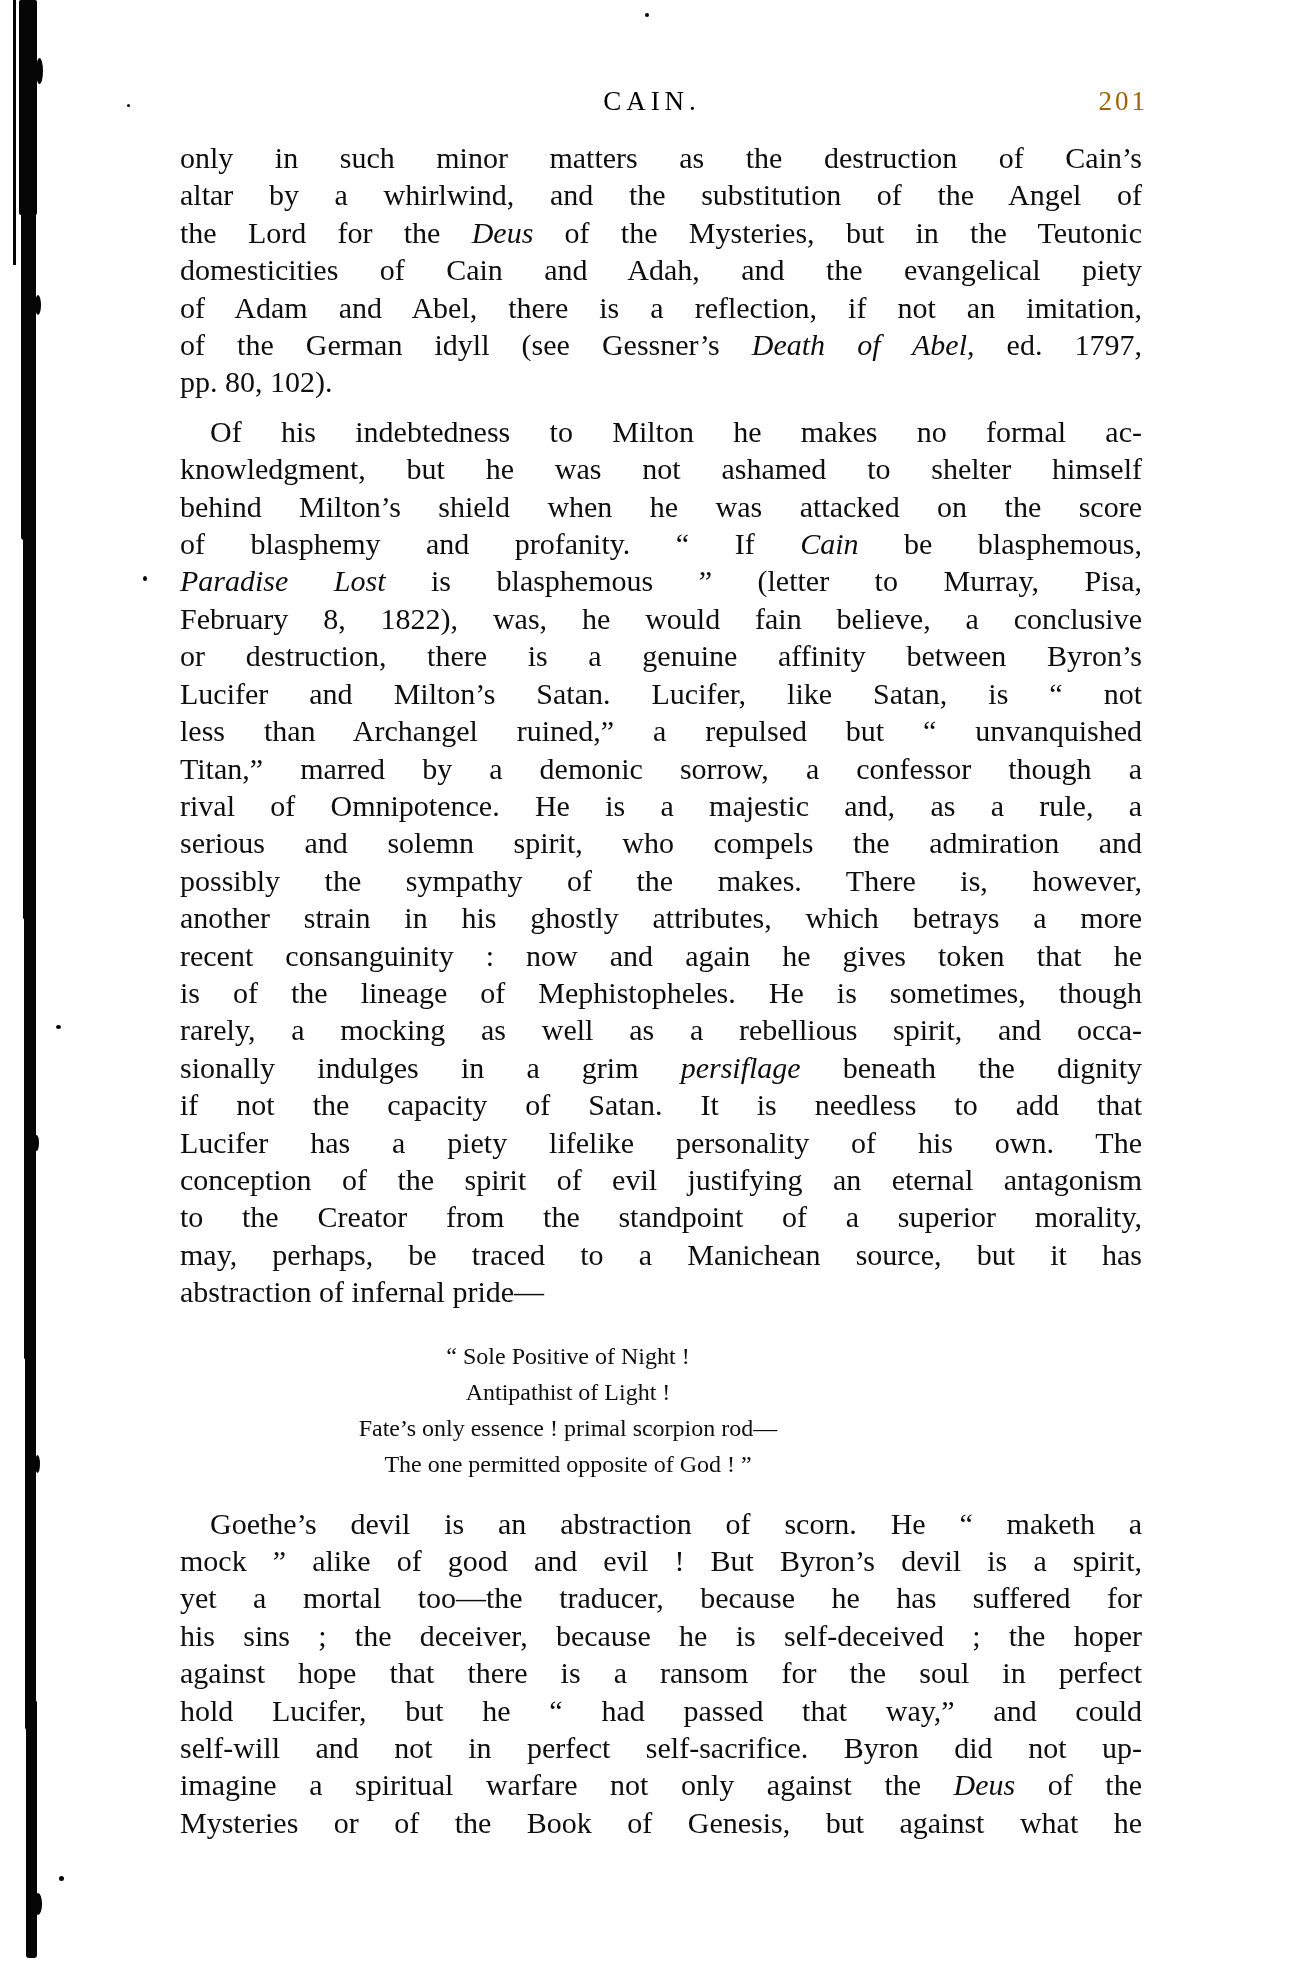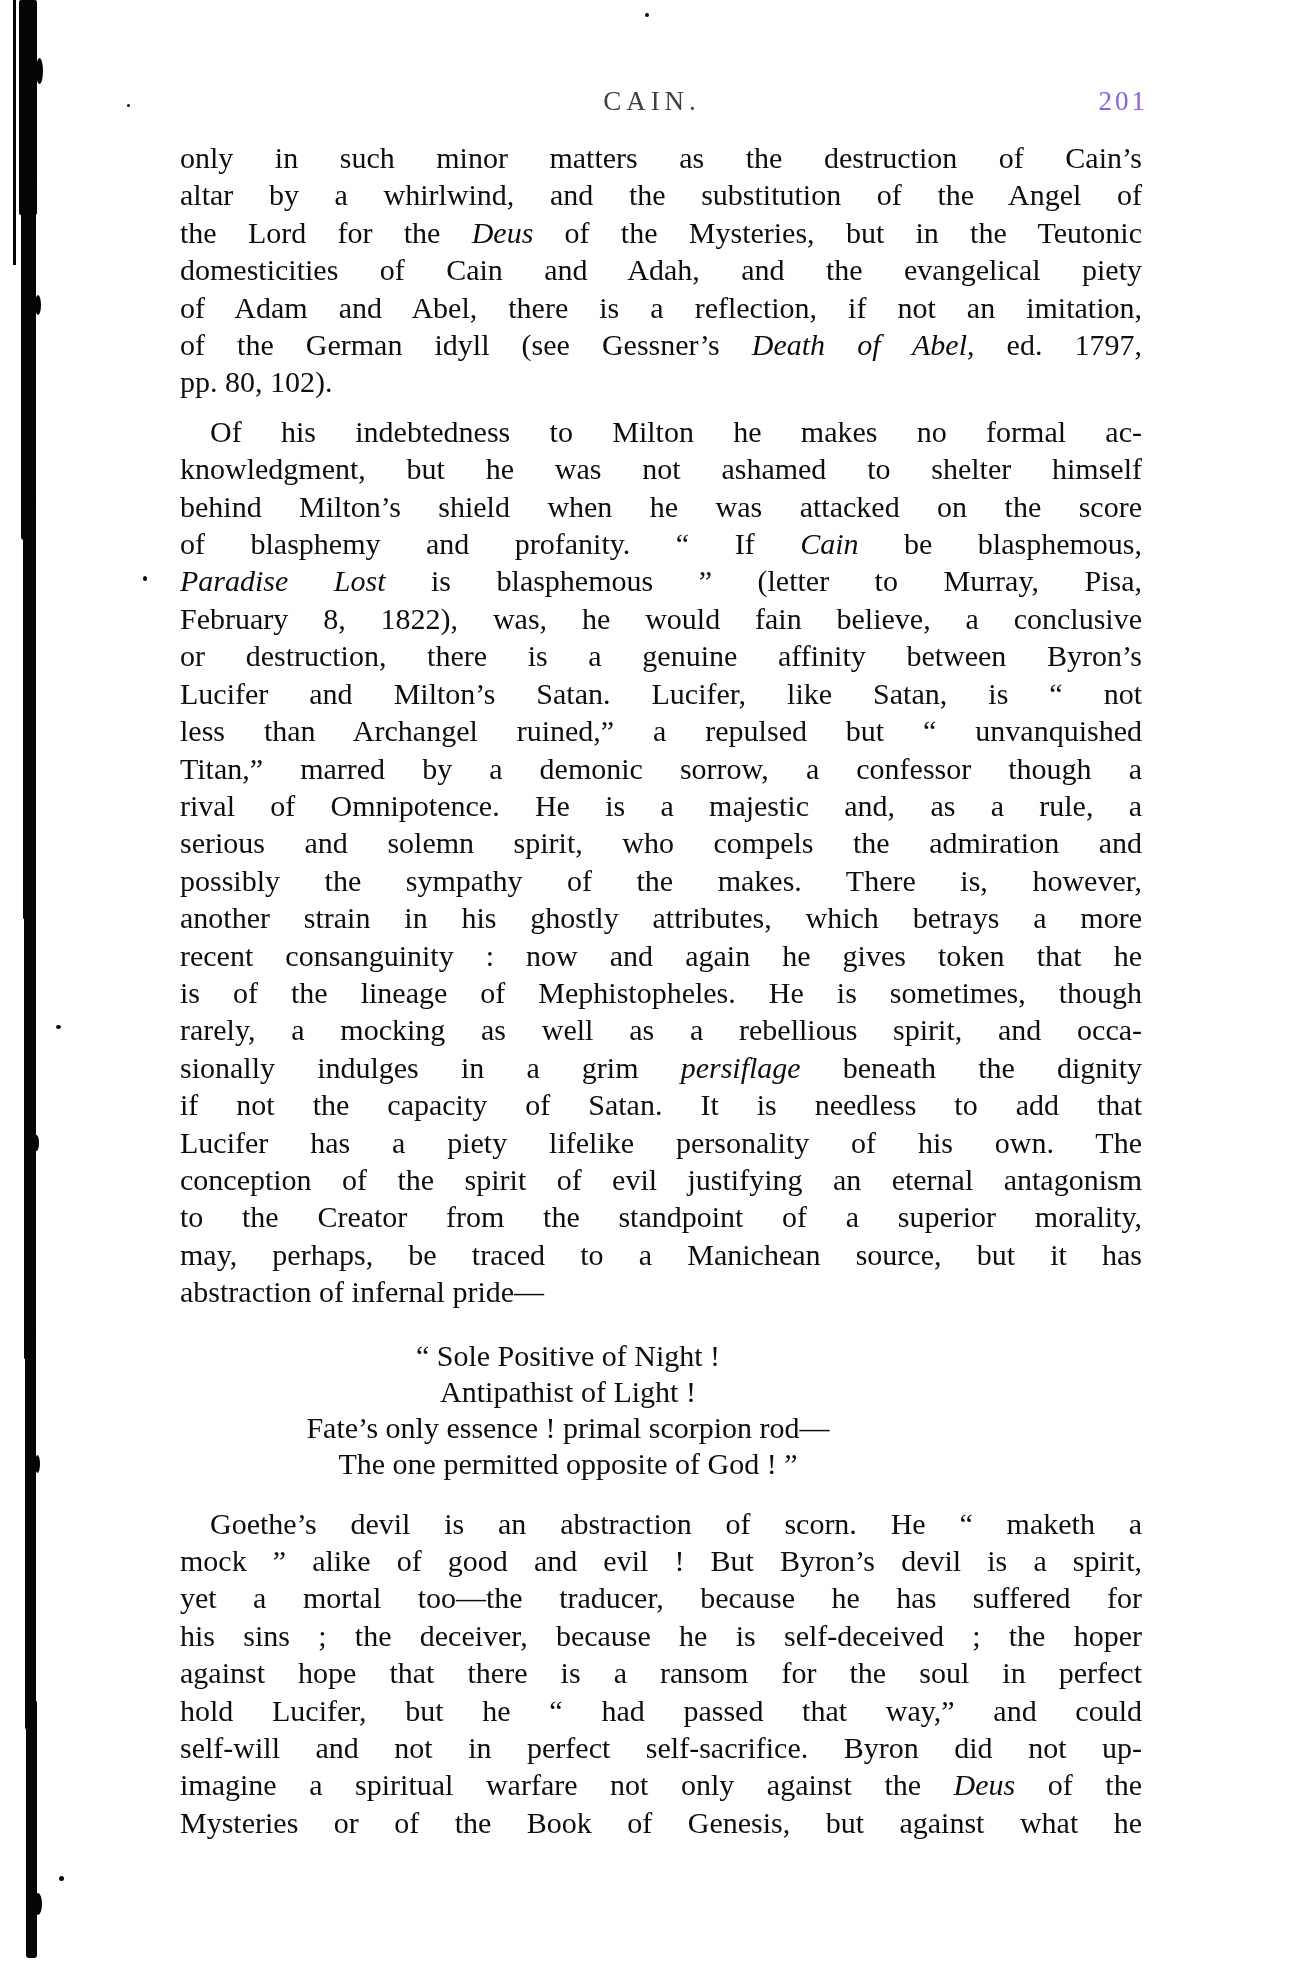--- a/index.html
+++ b/index.html
@@ -8,41 +8,41 @@
     background: #ffffff;
     position: relative;
     overflow: hidden;
     font-family: "Liberation Serif", "DejaVu Serif", serif;
     color: #0e0e0e;
   }
   
   .running-head {
     position: absolute; left: 0; top: 86px; width: 100%;
     text-align: center; font-size: 27px; letter-spacing: 5px;
-    color: #404040;
+    color: #000000;
   }
   .folio {
     position: absolute; top: 86px; right: 156px;
-    font-size: 27px; letter-spacing: 3px; color: #8b5cf6;
+    font-size: 27px; letter-spacing: 3px; color: #a16207;
   }
   
   .column {
     position: absolute; left: 168px; top: 127px; width: 986px;
   }
   .block { margin: 12px; }
   .line {
     font-size: 30px; line-height: 37.4px;
     text-align: justify; text-align-last: justify;
     white-space: normal;
   }
   .line.indent { text-indent: 30px; }
   .line.endline { text-align-last: left; }
   .verse { margin: 27px 186px 23px 0; }
   .verse .line {
-    font-size: 30px; line-height: 36px;
+    font-size: 24px; line-height: 36px;
     text-align: center; text-align-last: center;
   }
   i { }
   
   .artifact { position: absolute; background: #050505; }
   .streak-1 { left: 19px; top: 0; width: 18px; height: 215px; border-radius: 2px; }
   .streak-2 { left: 21px; top: 180px; width: 15px; height: 360px; border-radius: 3px; }
   .streak-3 { left: 23px; top: 500px; width: 13px; height: 420px; border-radius: 3px; }
   .streak-4 { left: 24px; top: 880px; width: 12px; height: 480px; border-radius: 3px; }
   .streak-5 { left: 25px; top: 1330px; width: 11px; height: 400px; border-radius: 3px; }

